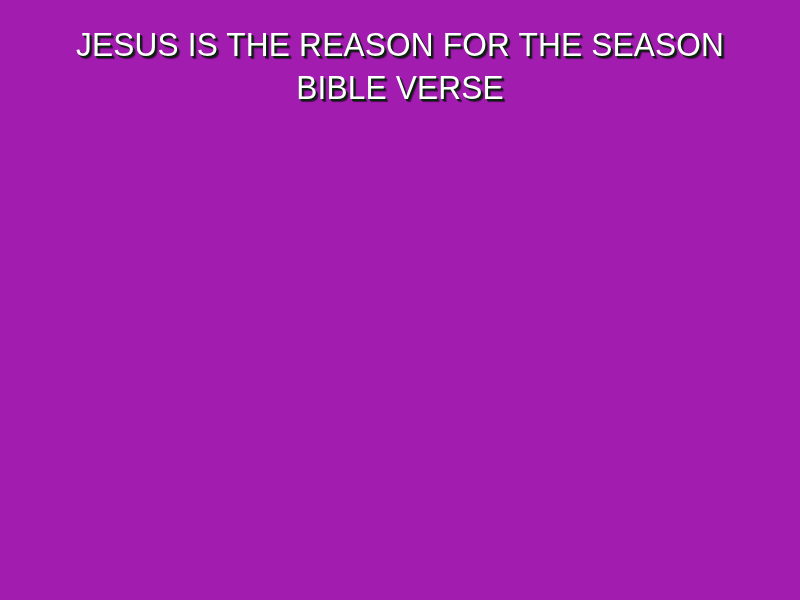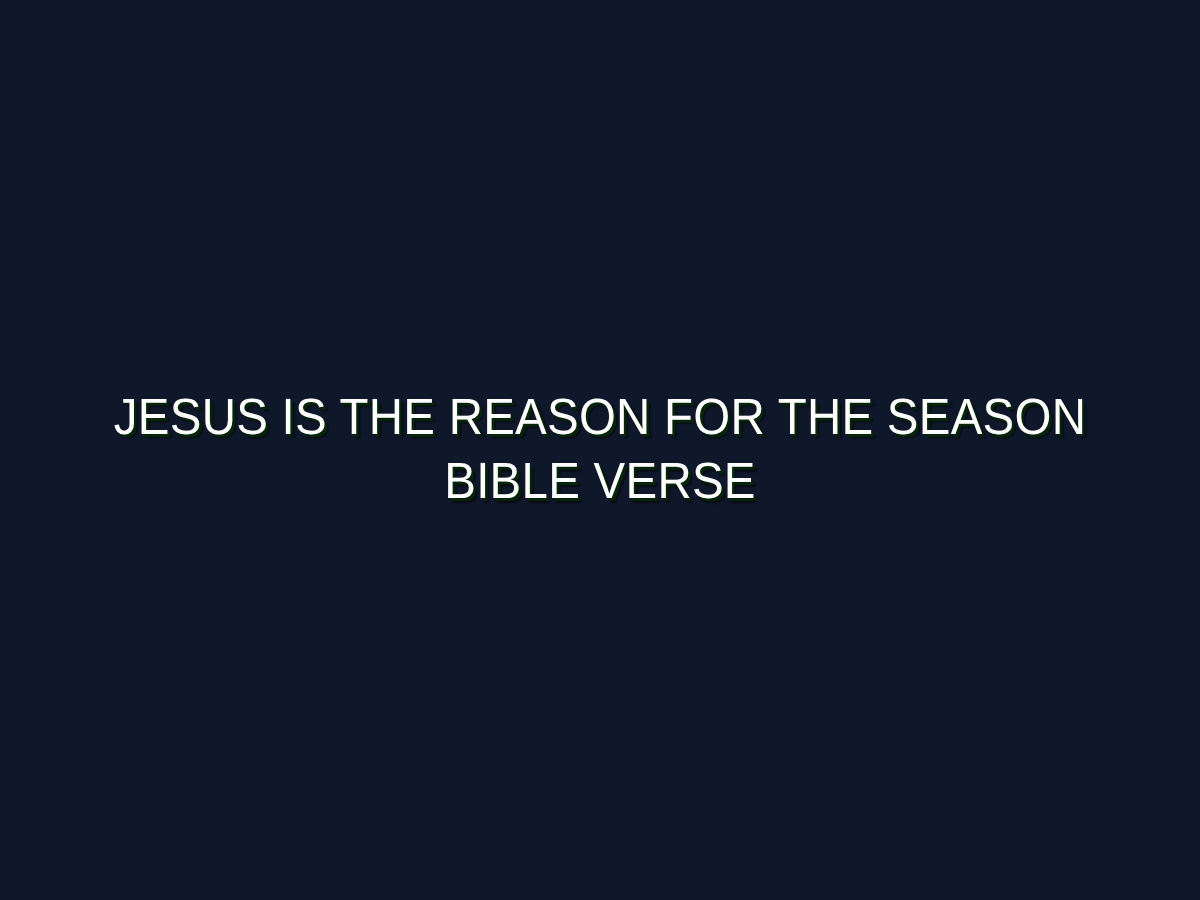--- a/index.html
+++ b/index.html
@@ -14,23 +14,22 @@
     font-family: "Liberation Sans", "DejaVu Sans", sans-serif;
   }
 
   
   #banner {
     position: relative;
     width: 800px;
     height: 600px;
     box-sizing: border-box;
     display: flex;
-    align-items: center;
     justify-content: center;
-    background-color: #0f172a;
+    background-color: #a21caf;
   }
 
   
   #headline {
     width: 700px;
     text-align: center;
     color: #ffffff;
     font-size: 34px;
     line-height: 43px;
     font-weight: 400;

